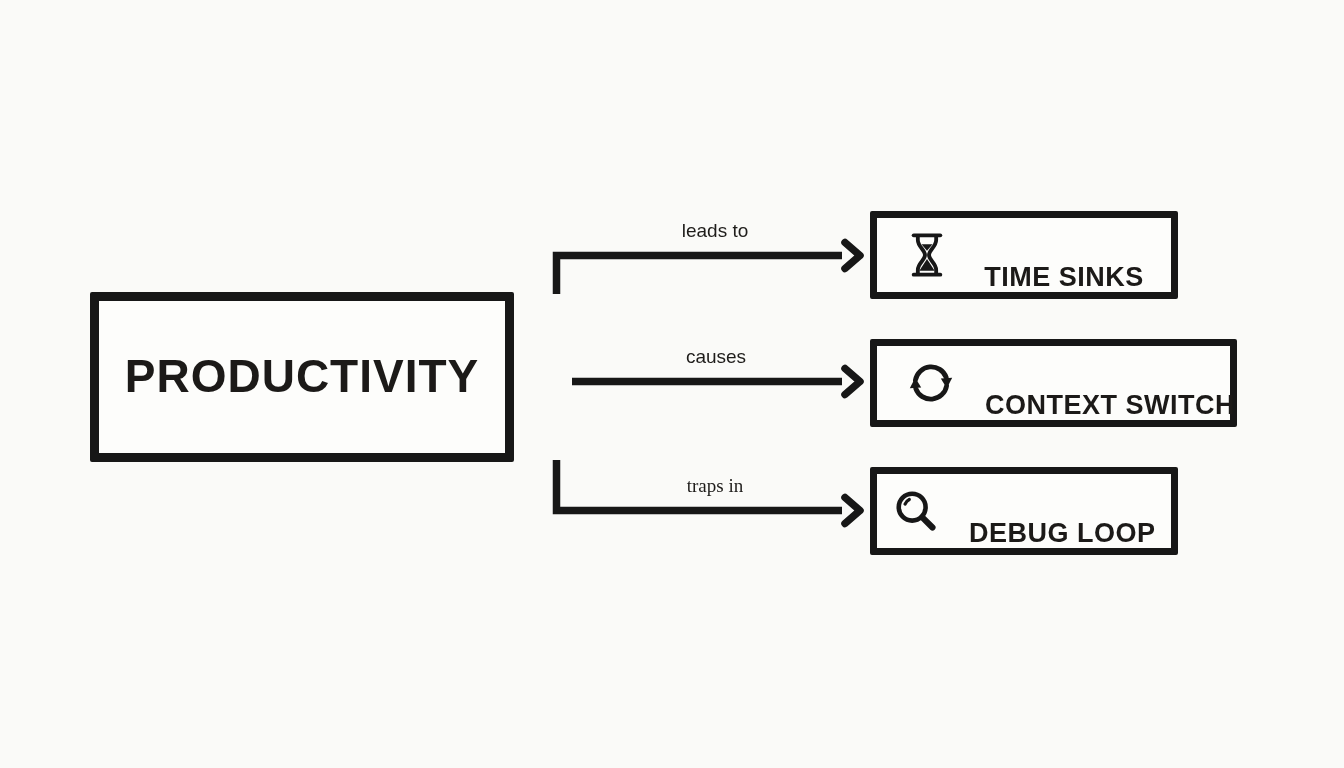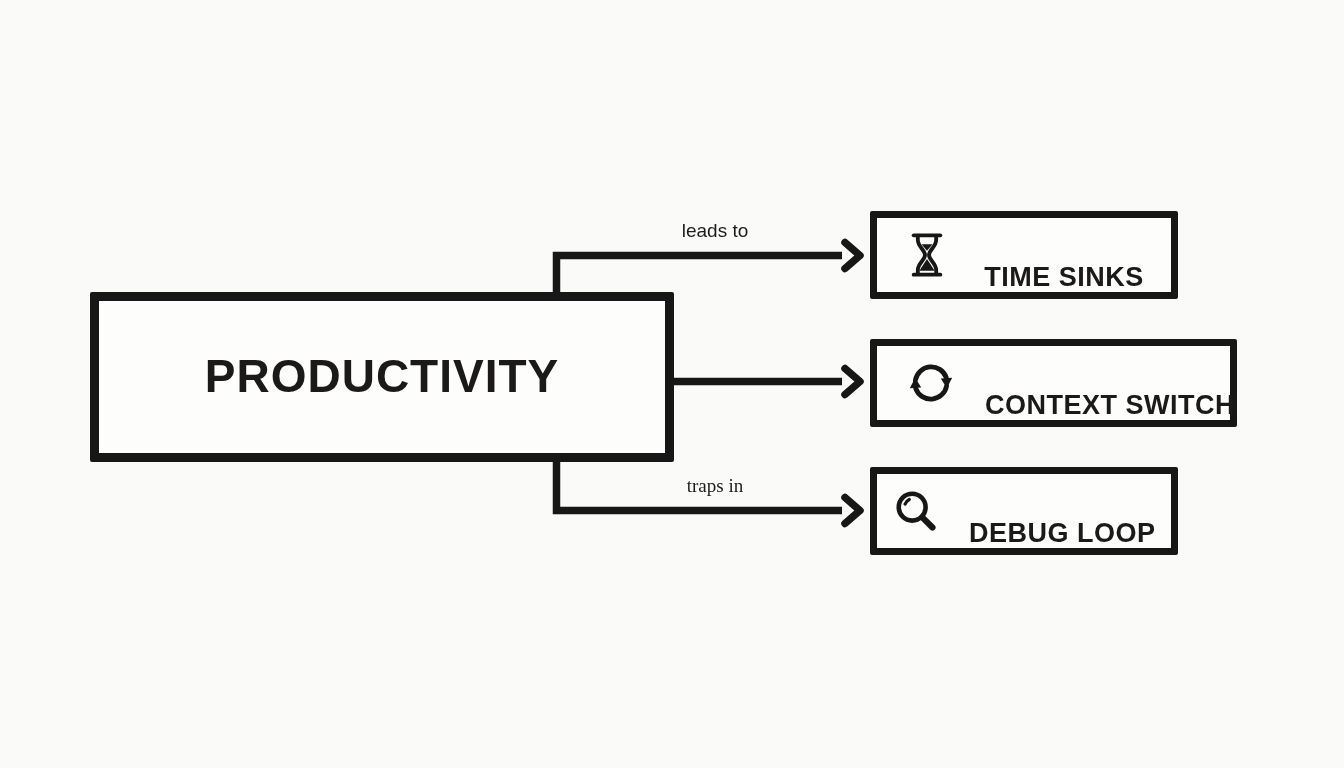--- a/index.html
+++ b/index.html
@@ -3,21 +3,21 @@
 <meta charset="utf-8">
 <style>
   html,body { margin:0; padding:0; }
   #stage {
     position:relative; width:1344px; height:768px;
     background:#fafaf8;
     font-family:"Liberation Sans", sans-serif;
     color:#1b1b1b; overflow:hidden;
   }
   .main-node {
-    position:absolute; left:90px; top:292px; width:584px; height:170px;
+    position:absolute; left:90px; top:292px; width:424px; height:170px;
     box-sizing:border-box; border:9px solid #171717; background:#fdfdfb;
     display:flex; flex-direction:column; justify-content:center; align-items:center;
     border-radius:2px;
   }
   .main-line {
     font-size:46px; font-weight:800; letter-spacing:1px;
     line-height:1.16; text-align:center; color:#1c1a18; white-space:nowrap;
   }
   .node {
     position:absolute; height:88px; box-sizing:border-box;
@@ -55,20 +55,21 @@
       <path d="M556.5 460 L556.5 510.5 L842 510.5"></path>
       <path d="M845 497.5 L860 510.5 L845 523.5" stroke-linejoin="round" stroke-linecap="round"></path>
     </g>
   </svg>
 
   <div class="main-node">
     <div class="main-line">PRODUCTIVITY</div>
   </div>
 
   <div class="edge-label" id="edge-label-1">leads to</div>
+  <div class="edge-label" id="edge-label-2">causes</div>
   <div class="edge-label" id="edge-label-3">traps in</div>
 
   <div class="node" id="node-time-sinks">
     <span class="node-icon">
       <svg width="40" height="50" viewBox="0 0 24 28" fill="none" stroke="#171717" stroke-width="2.3" stroke-linecap="round">
         <path d="M4 2.2 H20"></path>
         <path d="M4 25.8 H20"></path>
         <path d="M6.5 2.6 V5 C6.5 9 10.8 10.9 10.8 14 C10.8 17.1 6.5 19 6.5 23 V25.4"></path>
         <path d="M17.5 2.6 V5 C17.5 9 13.2 10.9 13.2 14 C13.2 17.1 17.5 19 17.5 23 V25.4"></path>
         <path d="M8.7 7.6 L15.3 7.6 L12 11.4 Z" fill="#171717" stroke="none"></path>

